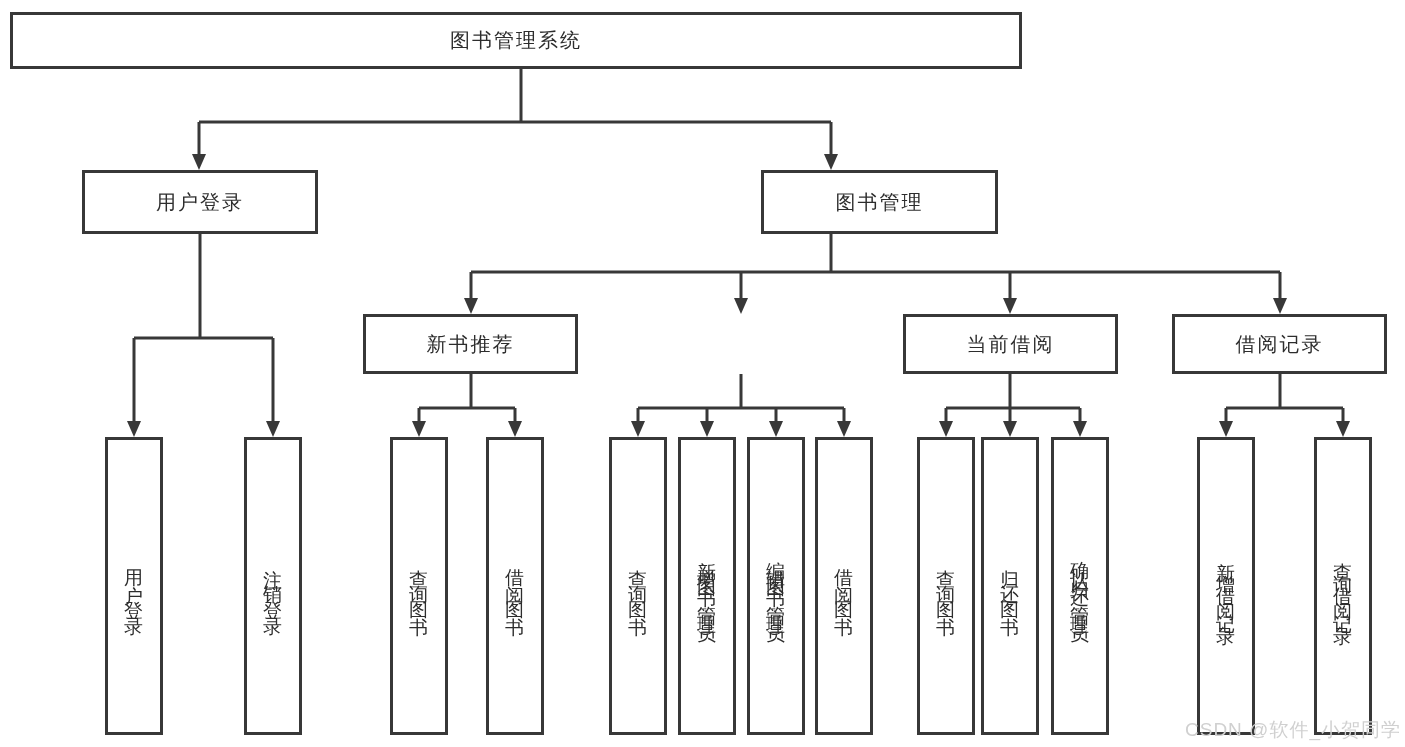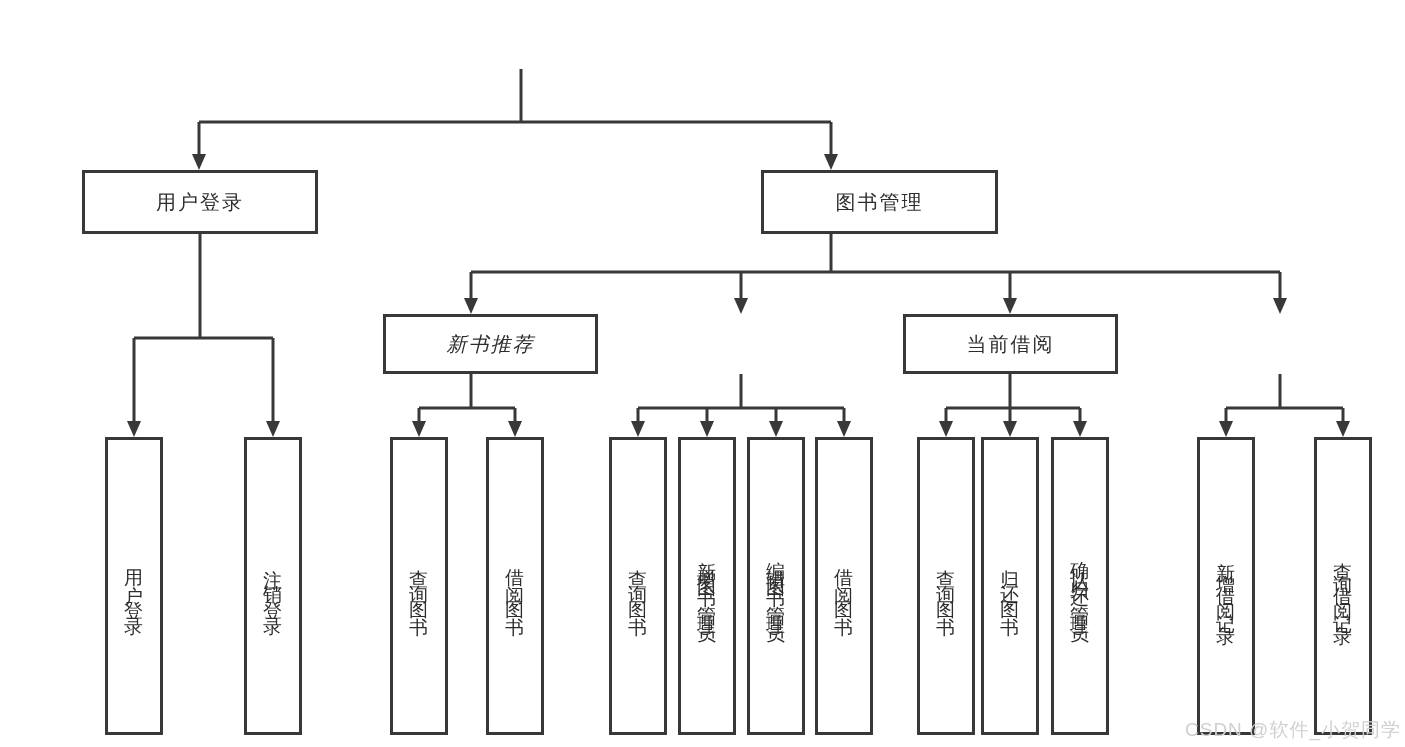--- a/index.html
+++ b/index.html
@@ -78,33 +78,39 @@
       <polygon points="1003,421 1017,421 1010,437"></polygon>
       <polygon points="1073,421 1087,421 1080,437"></polygon>
     </g>
     <g>
       <path d="M1280,374 V408 M1226,408 H1343 M1226,408 V423 M1343,408 V423"></path>
       <polygon points="1219,421 1233,421 1226,437"></polygon>
       <polygon points="1336,421 1350,421 1343,437"></polygon>
     </g>
   </svg>
 
+  <div class="box root">
+    <span>图书管理系统</span>
+  </div>
 
   <div class="box l2" style="left:82px;width:236px;">
     <span>用户登录</span>
   </div>
   <div class="box l2" style="left:713px;width:237px;margin-left:48px;">
     <span>图书管理</span>
   </div>
 
-  <div class="box l3" style="left:383px;font-style:italic;">
+  <div class="box l3" style="left:363px;">
     <span>新书推荐</span>
   </div>
   <div class="box l3" style="left:903px;">
     <span>当前借阅</span>
+  </div>
+  <div class="box l3" style="left:1172px;">
+    <span>借阅记录</span>
   </div>
 
   <div class="box leaf ls4" style="left:105px;">
     <span>用户登录</span>
   </div>
   <div class="box leaf ls4" style="left:244px;">
     <span>注销登录</span>
   </div>
 
   <div class="box leaf ls4" style="left:390px;">

